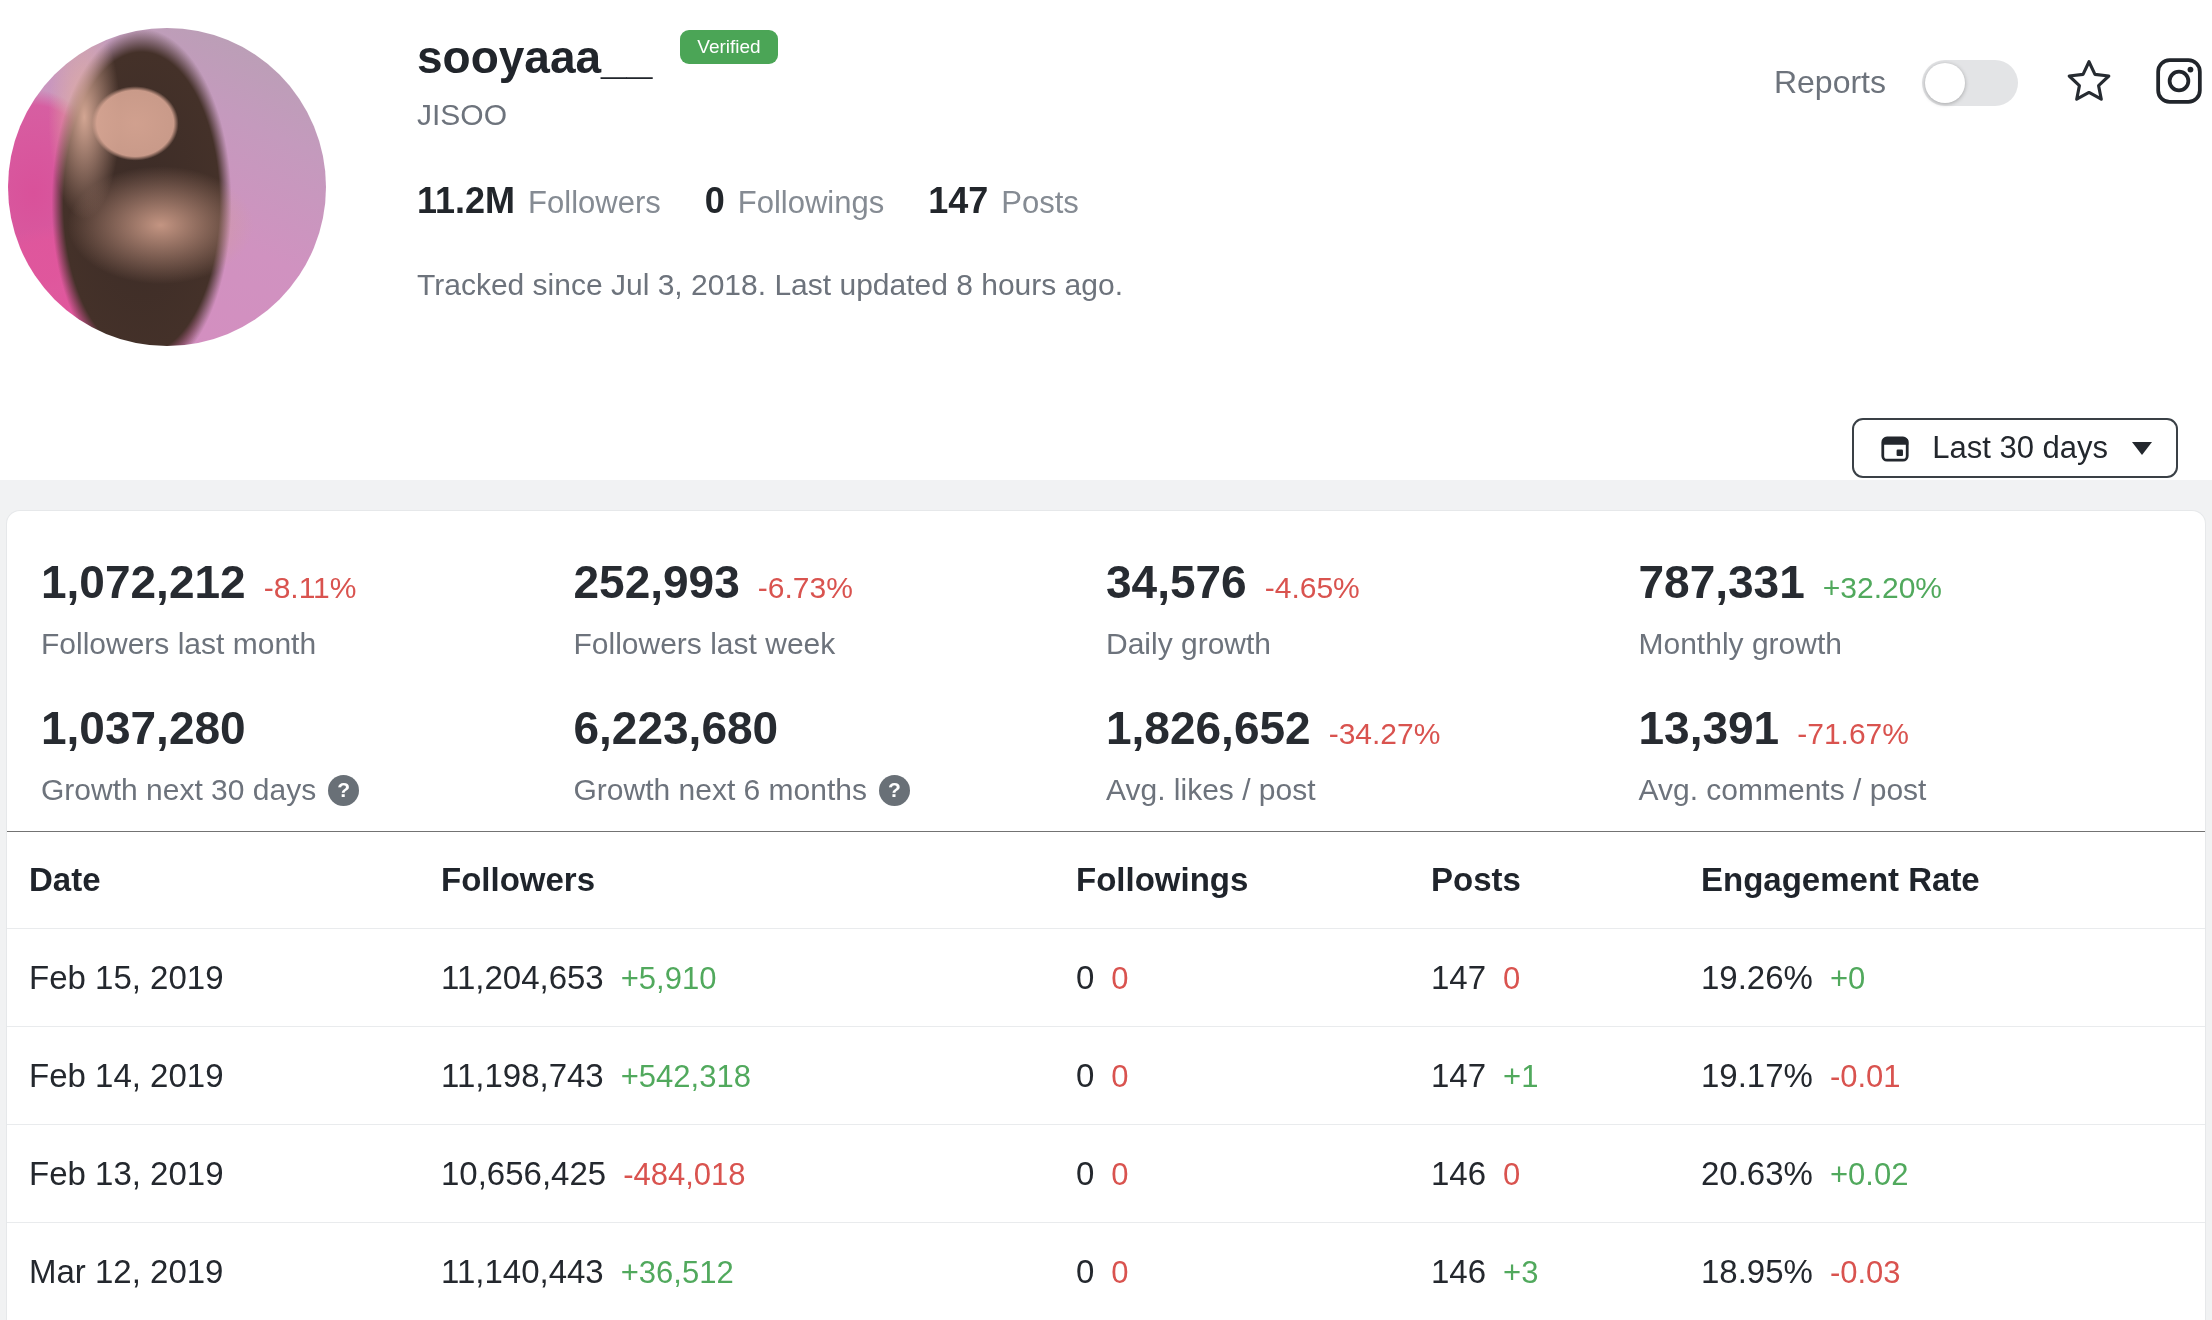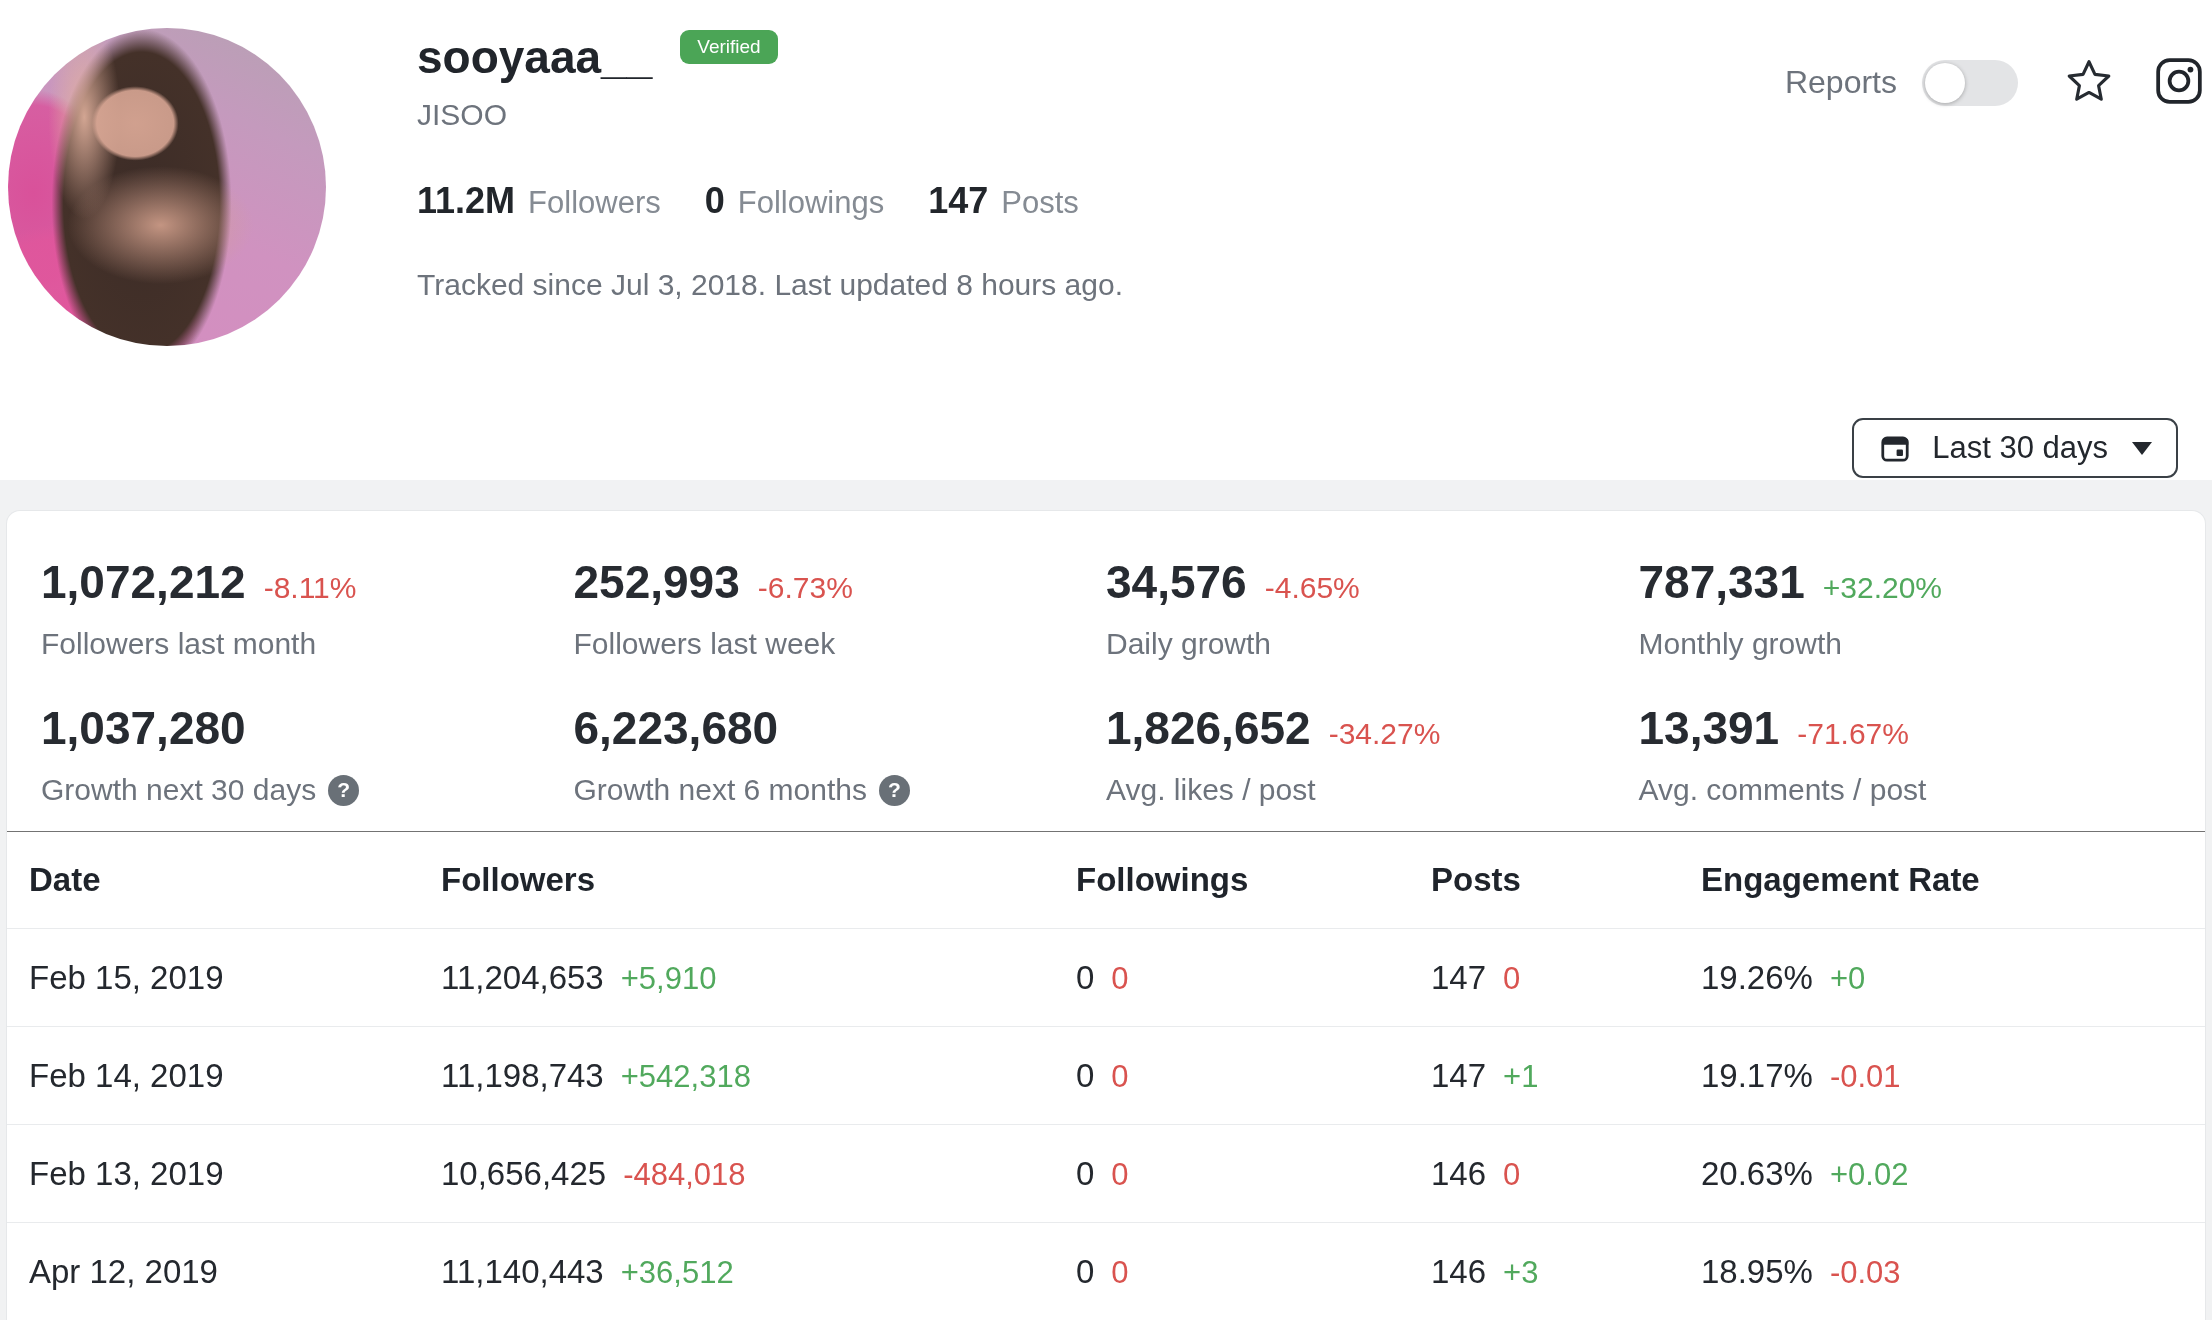--- a/index.html
+++ b/index.html
@@ -43,21 +43,21 @@
     padding:5px 17px;border-radius:9px;line-height:1.25;
   }
   .display-name{margin-top:14px;font-size:30px;color:var(--text-mid);}
   .mini-stats{display:flex;gap:44px;margin-top:48px;align-items:baseline;}
   .mini-stat{display:flex;gap:13px;align-items:baseline;}
   .mini-stat .v{font-size:36px;font-weight:700;color:#22262b;}
   .mini-stat .l{font-size:31px;color:var(--text-light);}
   .tracked-note{margin-top:46px;font-size:30px;color:var(--text-mid);}
   
   .actions{position:absolute;top:56px;right:8px;display:flex;align-items:center;}
-  .reports-label{font-size:32px;color:var(--text-mid);margin-right:25px;}
+  .reports-label{font-size:32px;color:var(--text-mid);margin-right:36px;}
   .toggle{
     width:96px;height:46px;border-radius:23px;background:#e3e4e6;position:relative;cursor:pointer;
   }
   .toggle .knob{
     position:absolute;left:3px;top:3px;width:40px;height:40px;border-radius:50%;background:#fff;
     box-shadow:0 1px 4px rgba(0,0,0,.28);
   }
   .icon-btn{background:none;border:none;padding:0;cursor:pointer;display:flex;align-items:center;}
   .star-wrap{margin-left:46px;}
   .ig-wrap{margin-left:40px;}
@@ -329,21 +329,21 @@
             <span>146</span>
             <span class="chg delta neg">0</span>
           </span>
           <span class="cell">
             <span>20.63%</span>
             <span class="chg delta pos">+0.02</span>
           </span>
         </div>
 
         <div class="t-row">
-          <span class="cell">Apr 12, 2019</span>
+          <span class="cell">Mar 12, 2019</span>
           <span class="cell">
             <span>11,140,443</span>
             <span class="chg delta pos">+36,512</span>
           </span>
           <span class="cell">
             <span>0</span>
             <span class="chg delta neg">0</span>
           </span>
           <span class="cell">
             <span>146</span>

